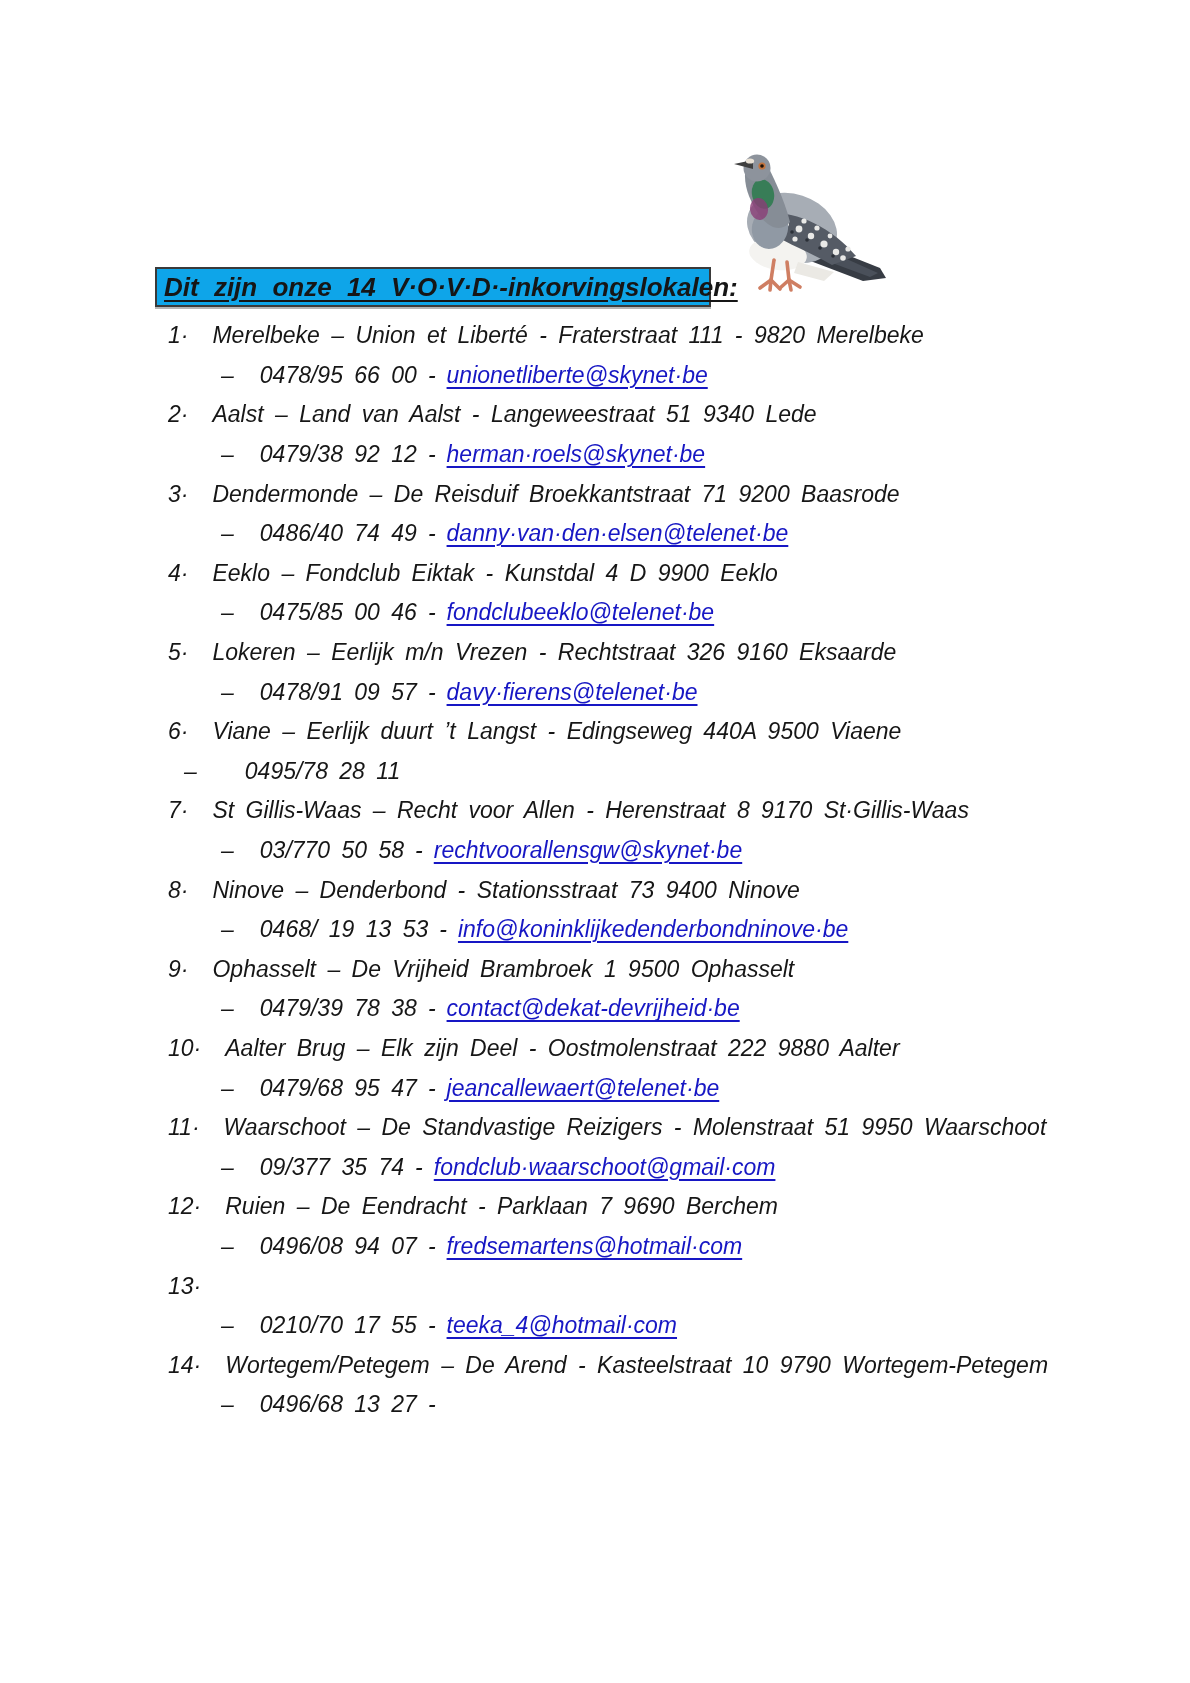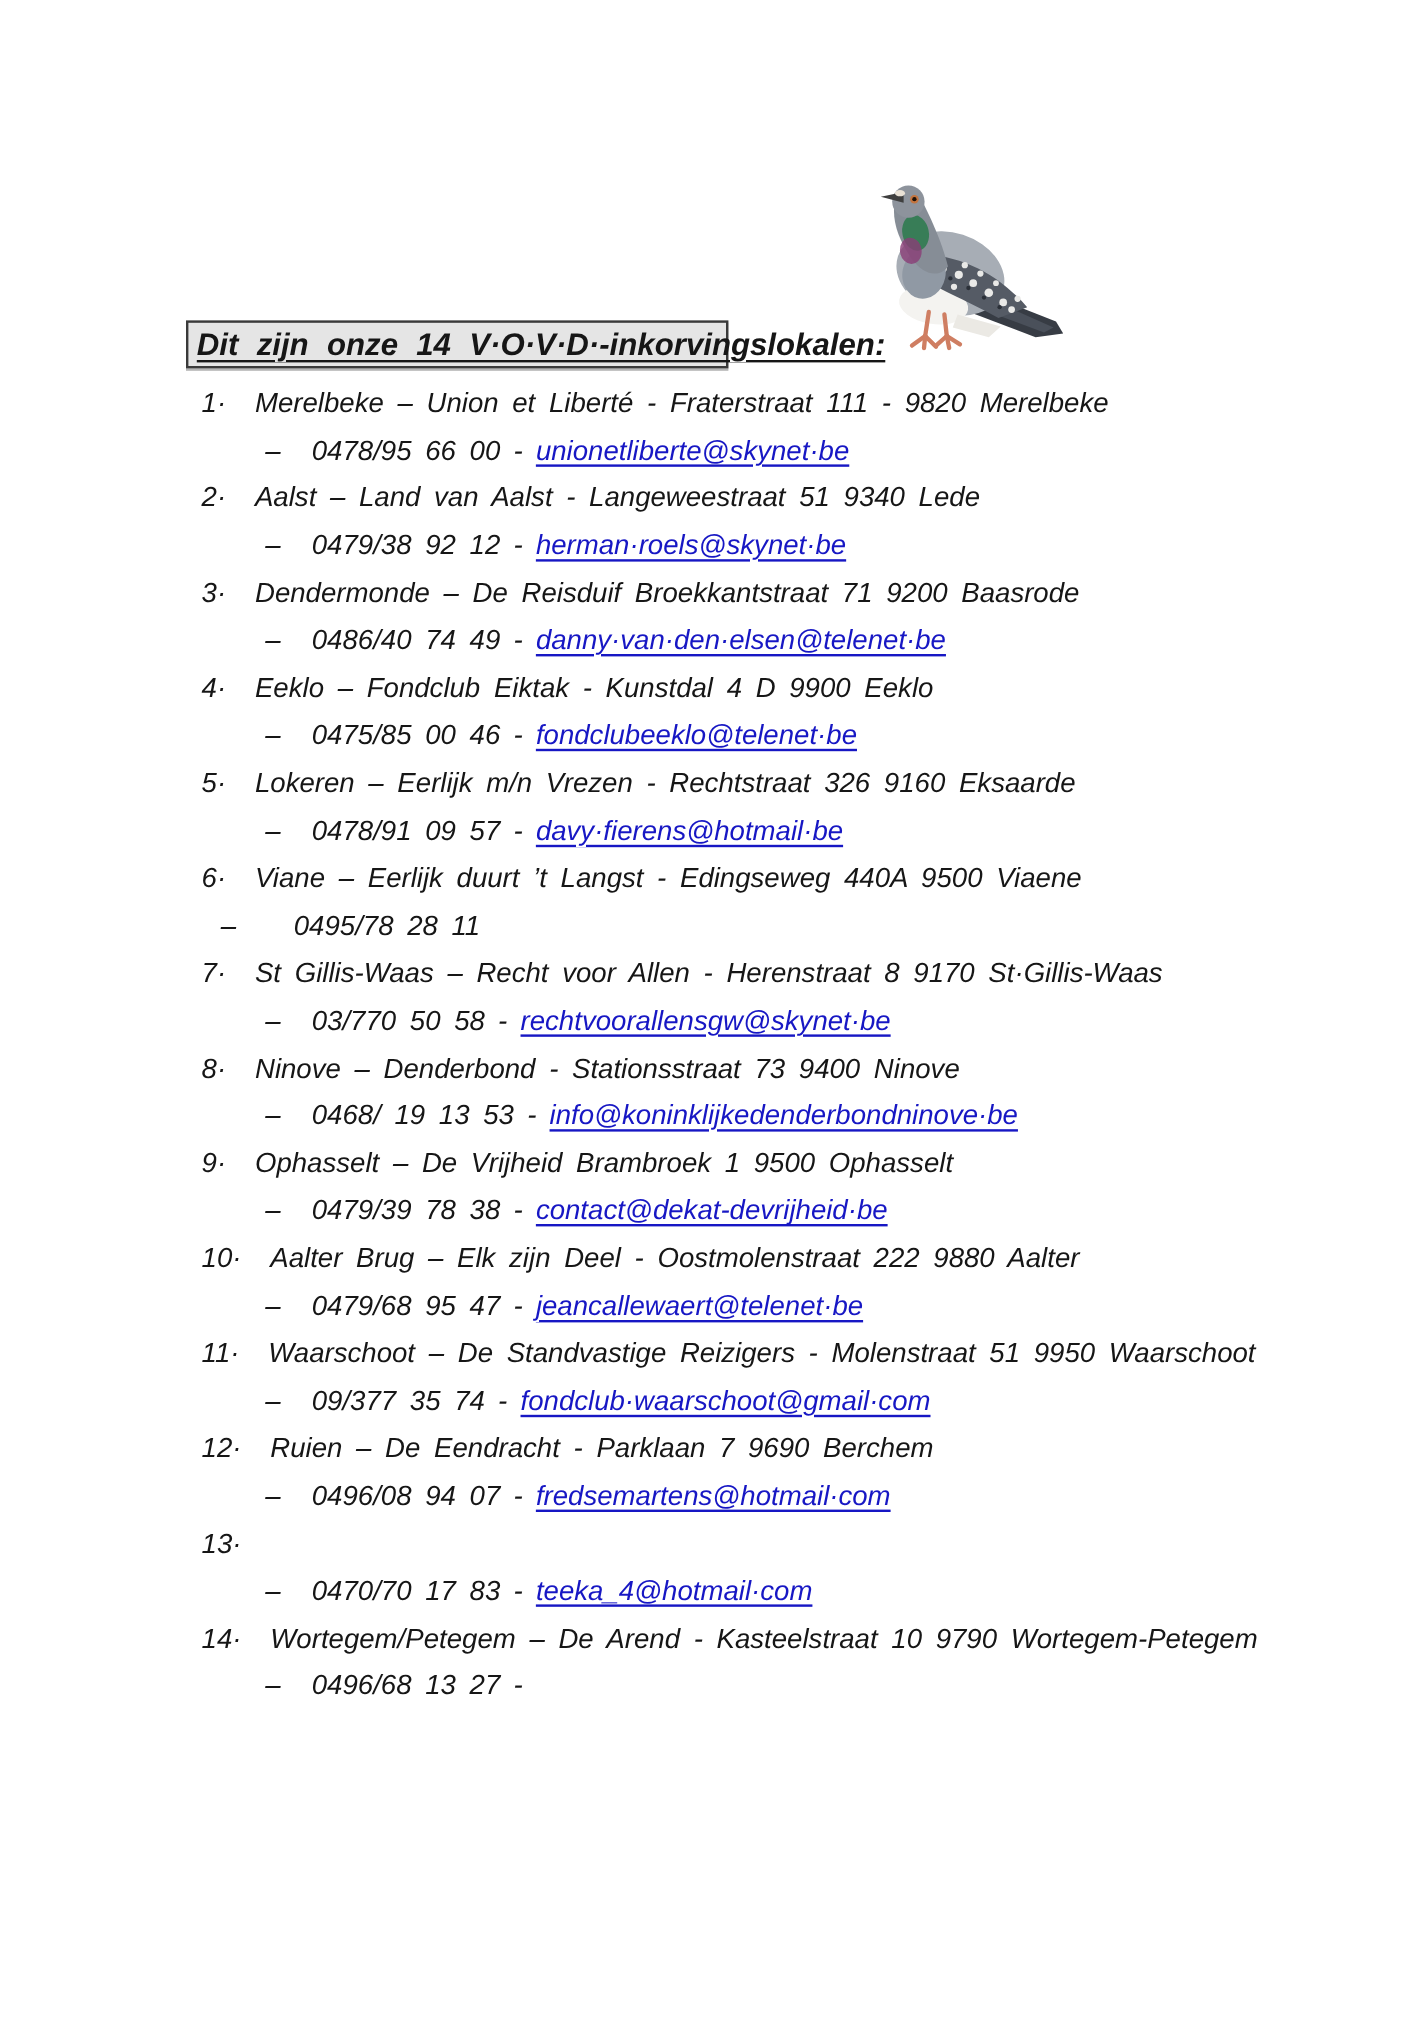--- a/index.html
+++ b/index.html
@@ -15,27 +15,27 @@
     background:#ffffff;
     font-family:"Liberation Sans", sans-serif;
     font-style:italic;
     color:var(--ink);
     overflow:hidden;
   }
   .title-box{
     position:absolute;
     left:155px;
     top:267px;
-    width:452px;
+    width:556px;
     height:40px;
     border:2px solid var(--border);
     box-shadow:0 2px 0 rgba(120,120,120,.55);
     display:flex;
     align-items:center;
-    background:#e5e5e5;
+    background:#0ea5e9;
     box-sizing:border-box;
   }
   .title-text{
     font-size:26px;
     font-weight:bold;
     white-space:nowrap;
     padding-left:7px;
     word-spacing:8px;
     text-decoration:underline;
     text-decoration-thickness:2px;
@@ -204,21 +204,21 @@
 
     <div class="club">
       <div class="club-line name-line">
         <span class="num">5·</span>
         <span class="club-name">Lokeren – Eerlijk m/n Vrezen - Rechtstraat 326 9160 Eksaarde</span>
       </div>
       <div class="club-line contact-line">
         <span class="dash">–</span>
         <span class="phone">0478/91 09 57</span>
         <span class="sep">-</span>
-        <a class="email" href="#">davy·fierens@hotmail·be</a>
+        <a class="email" href="#">davy·fierens@telenet·be</a>
       </div>
     </div>
 
     <div class="club">
       <div class="club-line name-line">
         <span class="num">6·</span>
         <span class="club-name">Viane – Eerlijk duurt ’t Langst - Edingseweg 440A 9500 Viaene</span>
       </div>
       <div class="club-line contact-line">
         <span class="dash">–</span>
@@ -304,21 +304,21 @@
         <a class="email" href="#">fredsemartens@hotmail·com</a>
       </div>
     </div>
 
     <div class="club">
       <div class="club-line name-line">
         <span class="num">13·</span>
       </div>
       <div class="club-line contact-line">
         <span class="dash">–</span>
-        <span class="phone">0470/70 17 83</span>
+        <span class="phone">0210/70 17 55</span>
         <span class="sep">-</span>
         <a class="email" href="#">teeka_4@hotmail·com</a>
       </div>
     </div>
 
     <div class="club">
       <div class="club-line name-line">
         <span class="num">14·</span>
         <span class="club-name">Wortegem/Petegem – De Arend - Kasteelstraat 10 9790 Wortegem-Petegem</span>
       </div>

